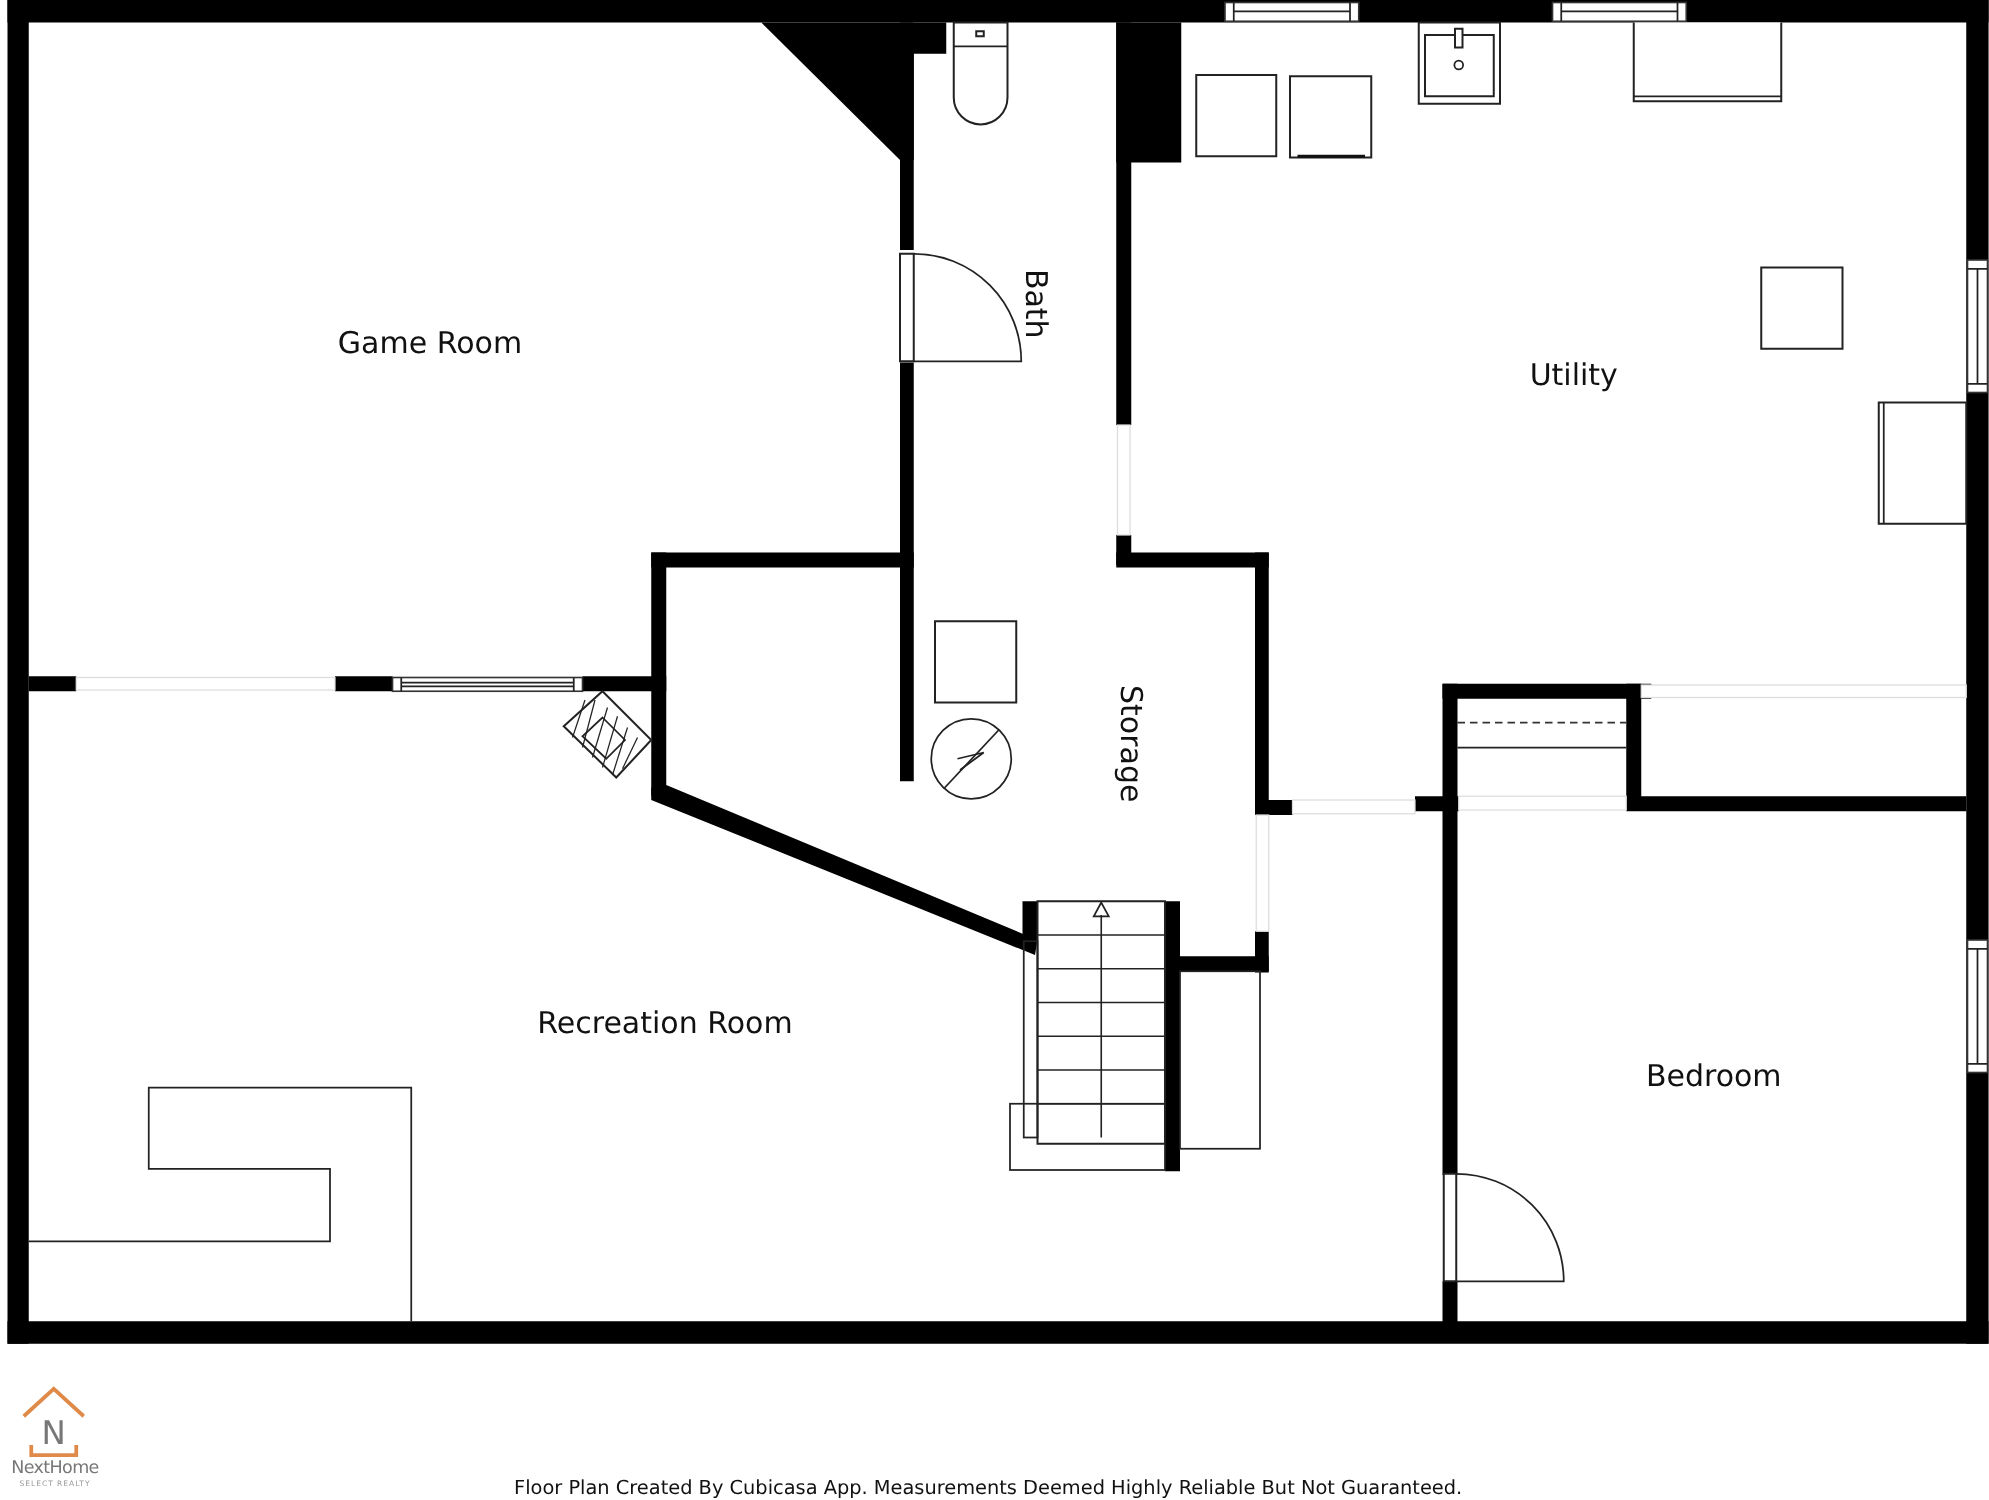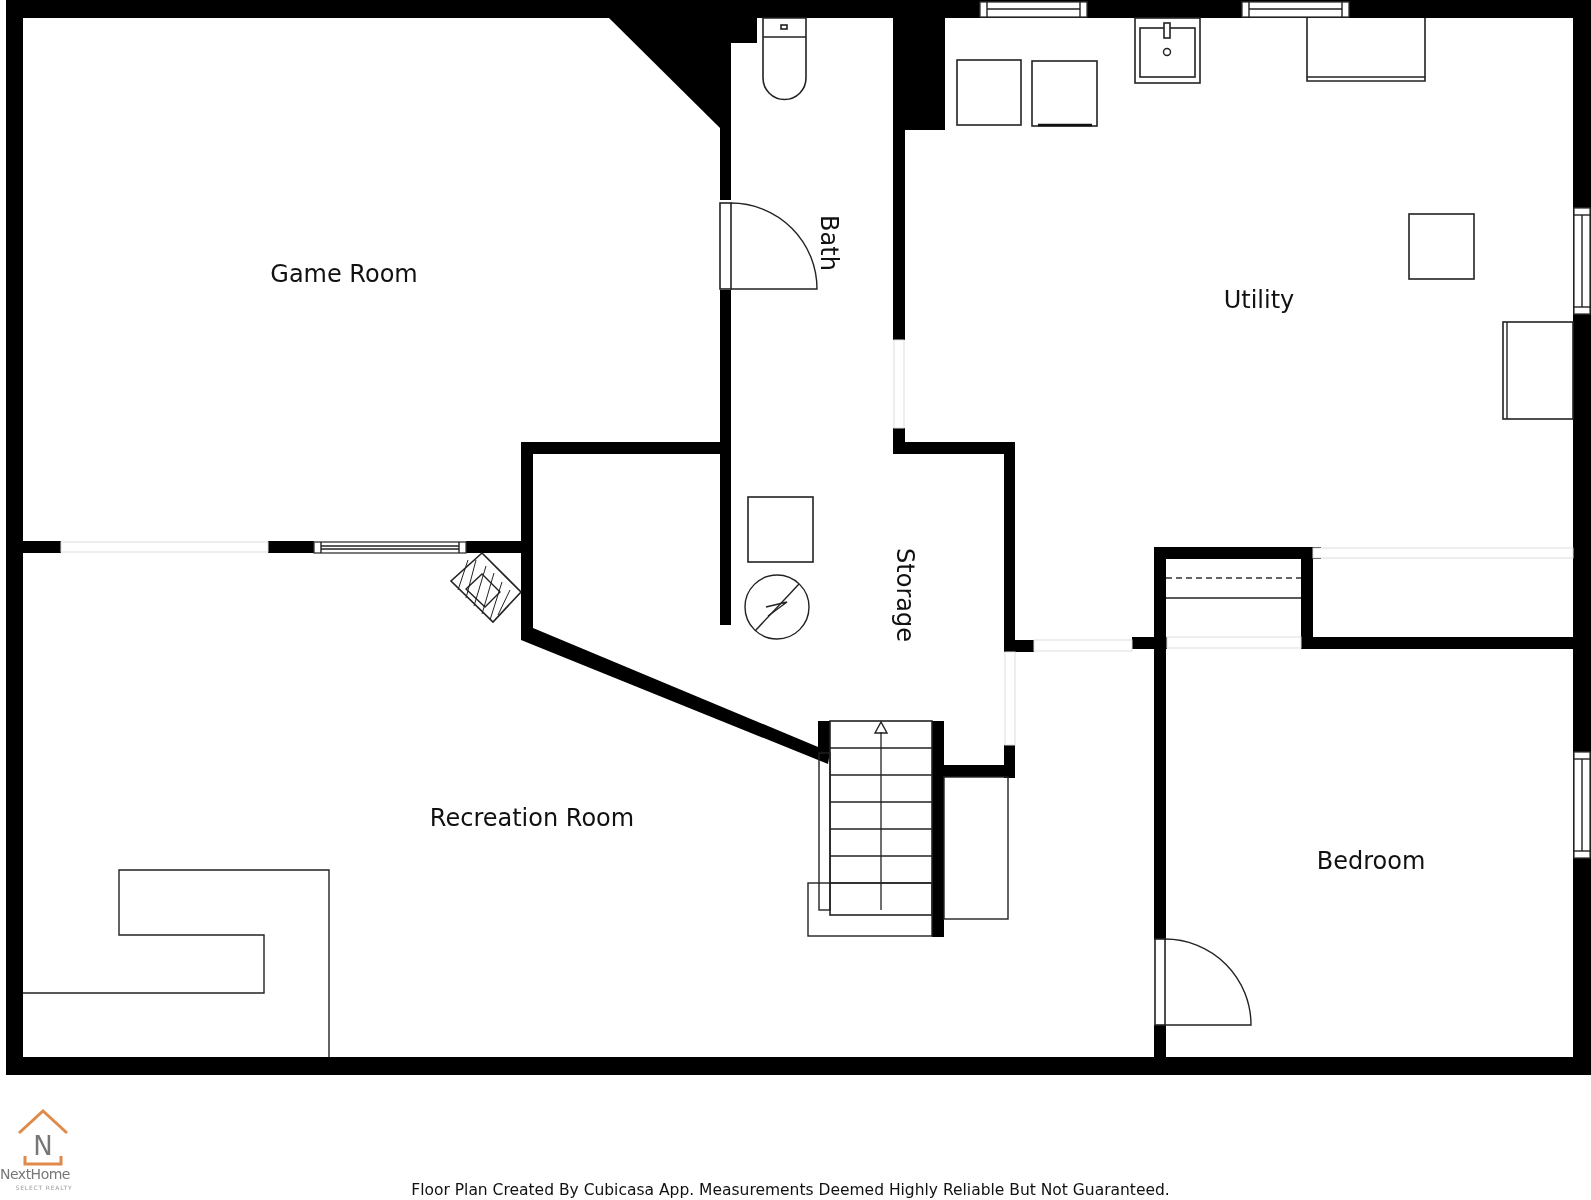--- a/index.html
+++ b/index.html
@@ -10,21 +10,21 @@
   .thin { fill: none; stroke: #222222; stroke-width: 1.4; }
   .opening { fill: #ffffff; stroke: #dddddd; stroke-width: 1; }
   .window { fill: #ffffff; stroke: #333333; stroke-width: 1.3; }
   .room-label { font-family: "DejaVu Sans", sans-serif; font-size: 24px; fill: #111111; }
   .footer-note {
     position: absolute; left: 0; width: 1591px; top: 1181px;
     text-align: center; font-family: "DejaVu Sans", sans-serif; font-size: 15.5px; color: #111;
     transform: translateX(-5px);
   }
   .logo { position: absolute; left: 0; top: 1104px; width: 90px; height: 90px; }
-  .logo-name { position: absolute; left: 0; top: 1166px; width: 88px; 
+  .logo-name { position: absolute; left: 0; top: 1166px; width: 88px; text-align: center;
     font-family: "DejaVu Sans", sans-serif; font-size: 14px; color: #777; letter-spacing: -0.5px; }
   .logo-sub { position: absolute; left: 0; top: 1184px; width: 88px; text-align: center;
     font-family: "DejaVu Sans", sans-serif; font-size: 6px; color: #999; letter-spacing: 0.8px; }
 </style>
 </head>
 <body>
 
 <svg id="plan" viewBox="0 0 1591 1200" xmlns="http://www.w3.org/2000/svg">
 
   <g>

